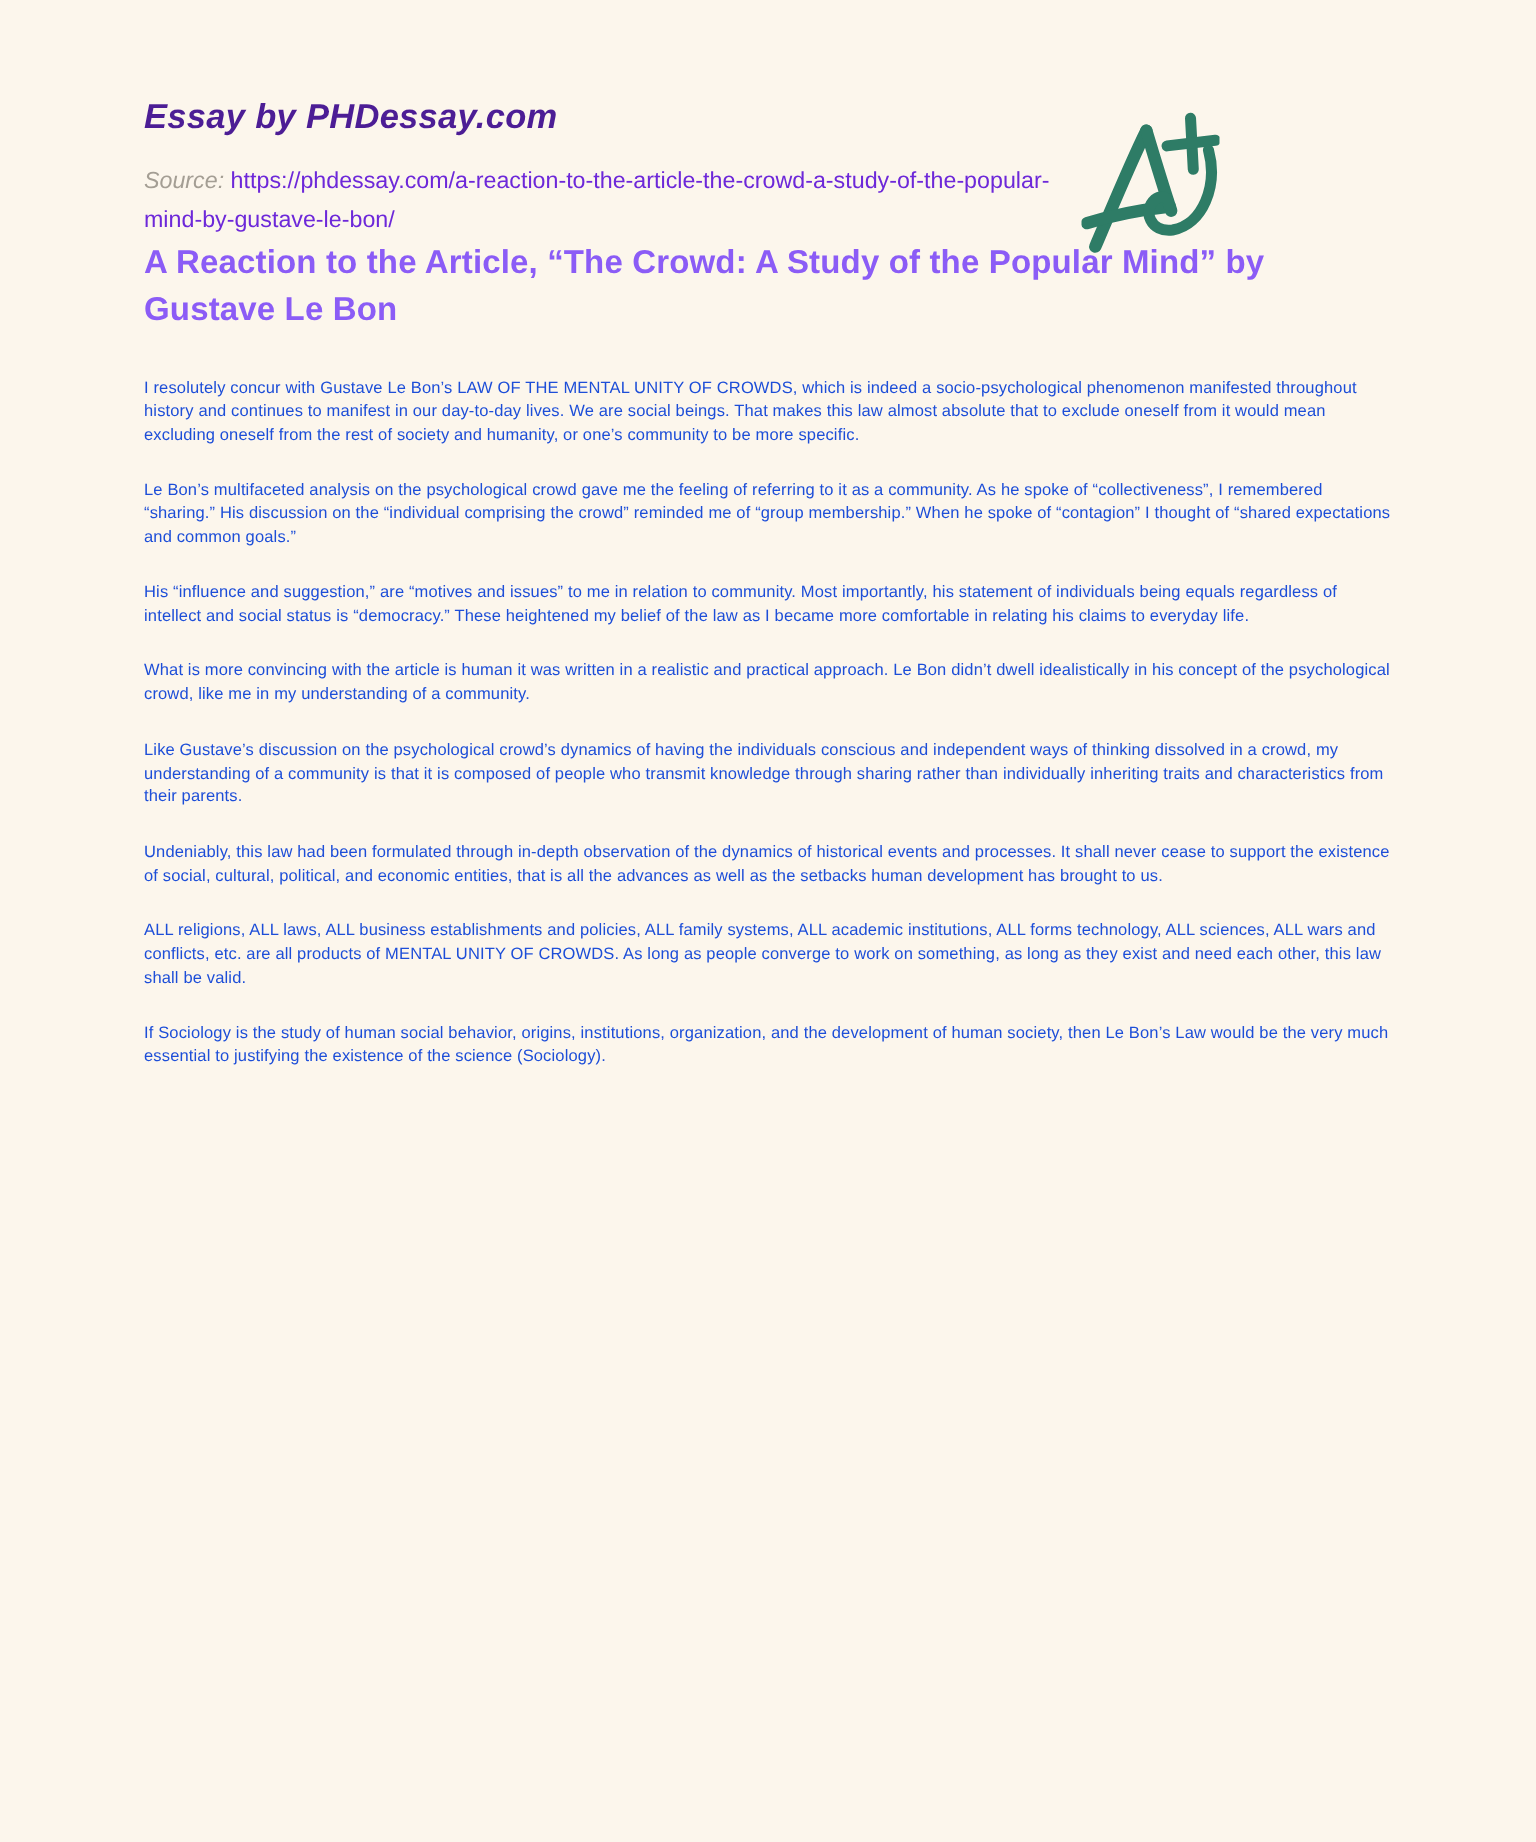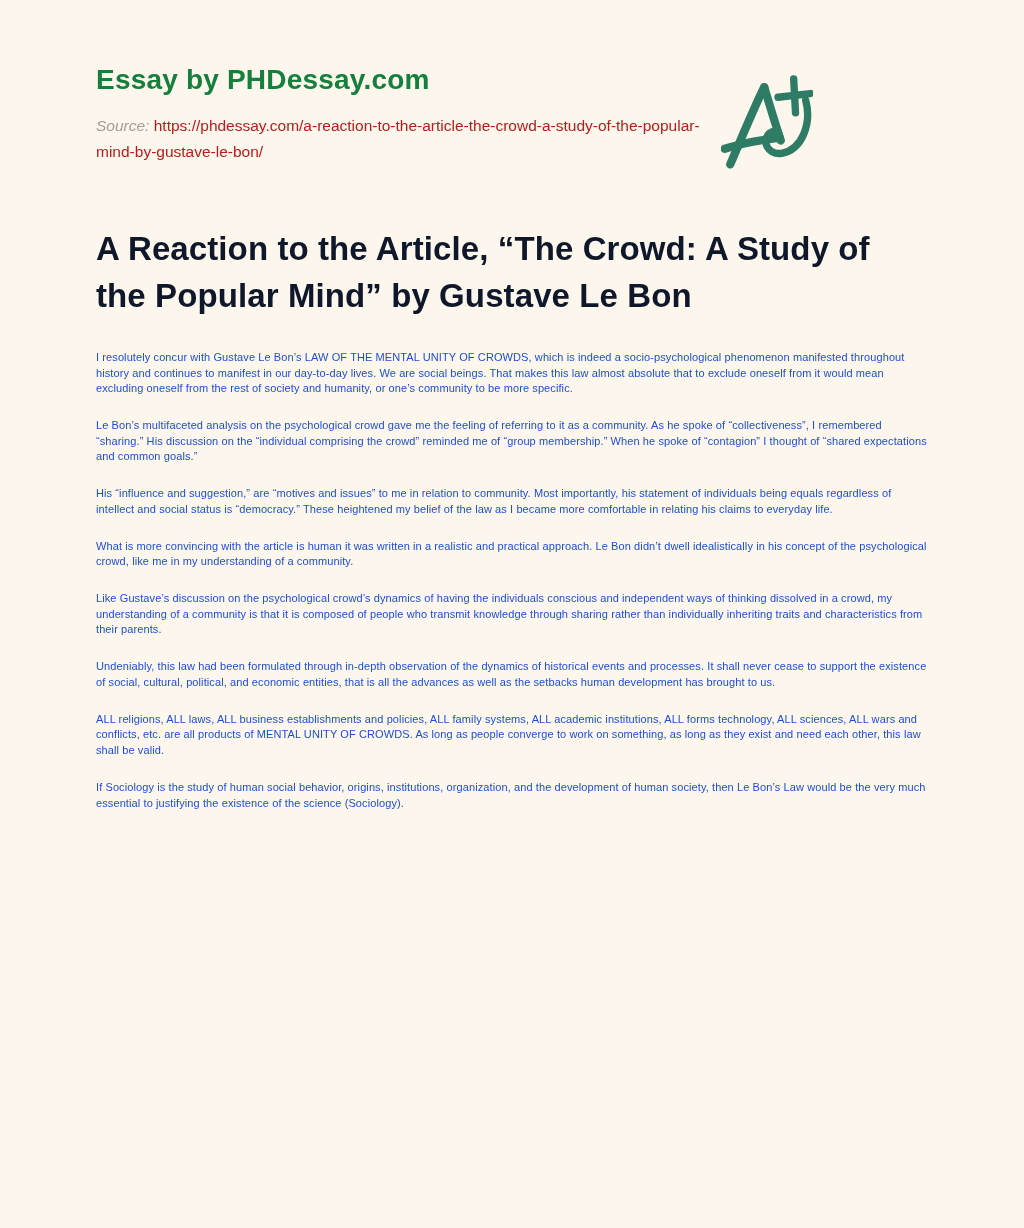--- a/index.html
+++ b/index.html
@@ -19,61 +19,61 @@
     padding: 64px 96px 0 96px;
     background: #fcf6ec;
   }
 
   .doc-header {
     position: relative;
     width: 100%;
   }
 
   .doc-header h1 {
-    font-size: 28px;
+    font-size: 23px;
     font-weight: 700;
-    color: #15803d;
+    color: #4c1d95;
     letter-spacing: 0.2px;
+    font-style: italic;
   }
 
   .source-line {
     margin-top: 17px;
     max-width: 625px;
     font-size: 15.5px;
     line-height: 1.65;
     overflow-wrap: break-word;
   }
 
   .source-label {
     color: #a49e94;
     font-style: italic;
   }
 
   .source-link {
-    color: #b91c1c;
+    color: #6d28d9;
     text-decoration: none;
     cursor: pointer;
     text-align: right;
   }
 
   .logo {
     position: absolute;
     top: 8px;
     right: 115px;
     width: 92px;
     height: 102px;
   }
 
   .article-title {
-    margin-top: 62px;
     max-width: 835px;
-    font-size: 33px;
+    font-size: 22px;
     font-weight: 700;
     line-height: 1.42;
-    color: #0f172a;
+    color: #8b5cf6;
     letter-spacing: 0.1px;
   }
 
   .article-body {
     margin-top: 30px;
     max-width: 835px;
   }
 
   .article-body p {
     font-size: 11px;

